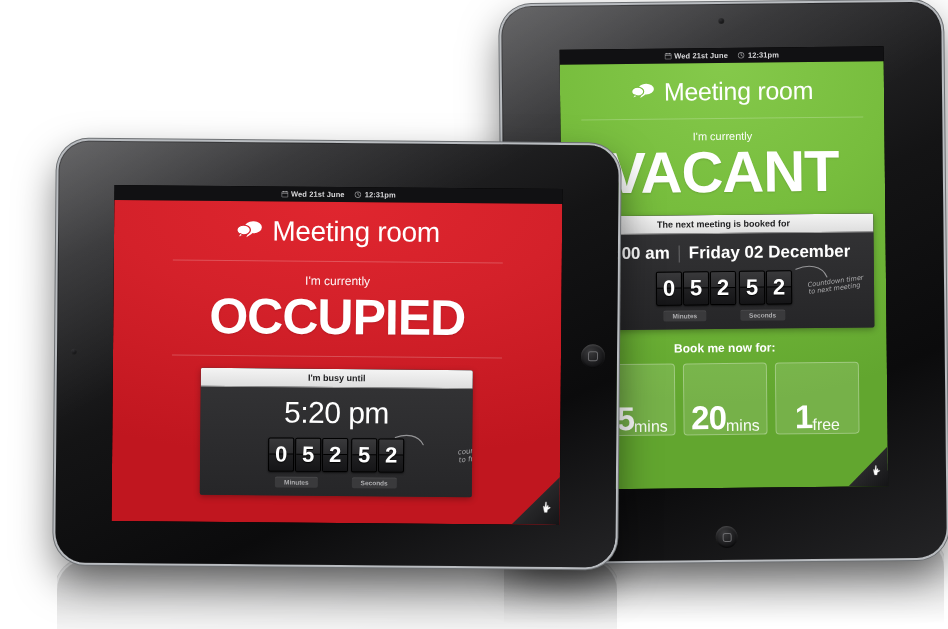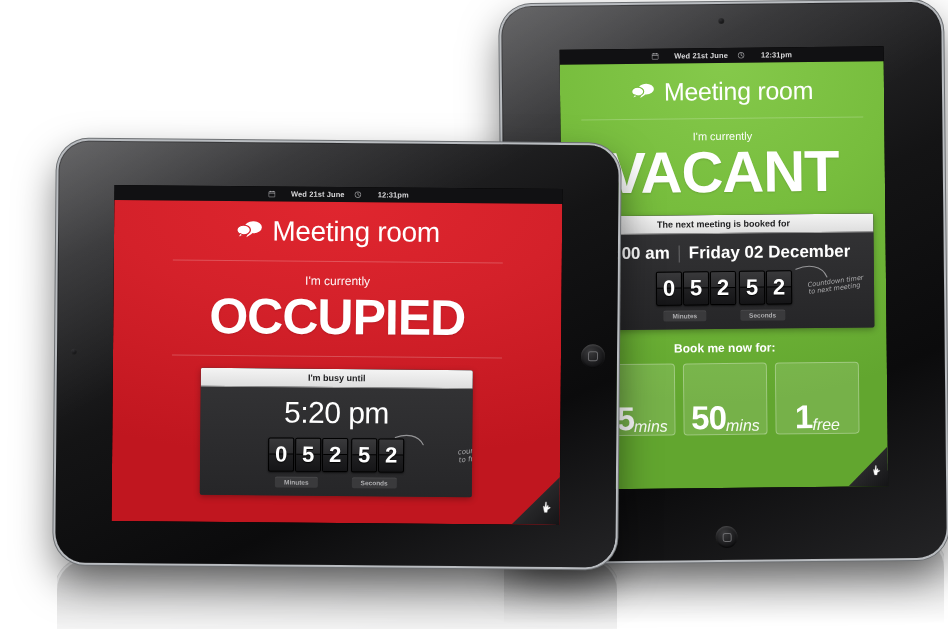--- a/index.html
+++ b/index.html
@@ -44,21 +44,21 @@
     box-shadow:inset 0 0 2px rgba(255,255,255,.2);
   }
 
   
   .statusbar{
     height:15px;background:#111113;color:#d8d8da;
     display:flex;align-items:center;justify-content:center;gap:10px;
     font-size:7.5px;font-weight:bold;letter-spacing:.1px;
     border-bottom:1px solid #000;
   }
-  .statusbar .sb-item{display:flex;align-items:center;gap:16px;}
+  .statusbar .sb-item{display:flex;align-items:center;gap:3px;}
   .sb-ico{display:inline-block;width:7px;height:7px;opacity:.85;}
 
   
   .app{position:absolute;left:0;right:0;top:15px;bottom:0;}
   .app.red{
     background:
       radial-gradient(120% 80% at 50% 0%,#e0262f 0%,#d4212a 42%,#c0161f 100%);
   }
   .app.green{
     background:
@@ -147,21 +147,21 @@
   .book-label{color:#fff;text-align:center;font-weight:bold;}
   .book-row{display:flex;justify-content:center;}
   .book-btn{
     background:rgba(255,255,255,.13);
     border:1px solid rgba(255,255,255,.3);
     border-radius:4px;
     display:flex;flex-direction:row;align-items:flex-end;justify-content:center;
     color:#fff;
   }
   .book-num{font-weight:bold;line-height:1;letter-spacing:-1px;}
-  .book-unit{line-height:1;opacity:.95;font-style:italic;}
+  .book-unit{line-height:1;opacity:.95;}
 
   
   .curl{position:absolute;right:0;bottom:0;}
   .curl-inner{
     position:absolute;right:0;bottom:0;
     background:#242426;
     box-shadow:-2px -2px 5px rgba(0,0,0,.45);
   }
   .cursor-hand{position:absolute;color:#fff;}
 
@@ -302,21 +302,21 @@
         </div>
 
         <div class="book-label" style="font-size:12px;margin-top:12px;">Book me now for:</div>
 
         <div class="book-row" style="margin-top:8px;gap:8px;">
           <div class="book-btn" style="width:82px;height:70px;">
             <span class="book-num" style="font-size:33px;">15</span>
             <span class="book-unit" style="font-size:16px;margin-top:7px;">mins</span>
           </div>
           <div class="book-btn" style="width:82px;height:70px;">
-            <span class="book-num" style="font-size:33px;">50</span>
+            <span class="book-num" style="font-size:33px;">20</span>
             <span class="book-unit" style="font-size:16px;margin-top:7px;">mins</span>
           </div>
           <div class="book-btn" style="width:82px;height:70px;">
             <span class="book-num" style="font-size:33px;">1</span>
             <span class="book-unit" style="font-size:16px;margin-top:7px;">free</span>
           </div>
         </div>
 
         <div class="curl" style="width:40px;height:40px;">
           <div class="curl-inner" style="width:40px;height:40px;

